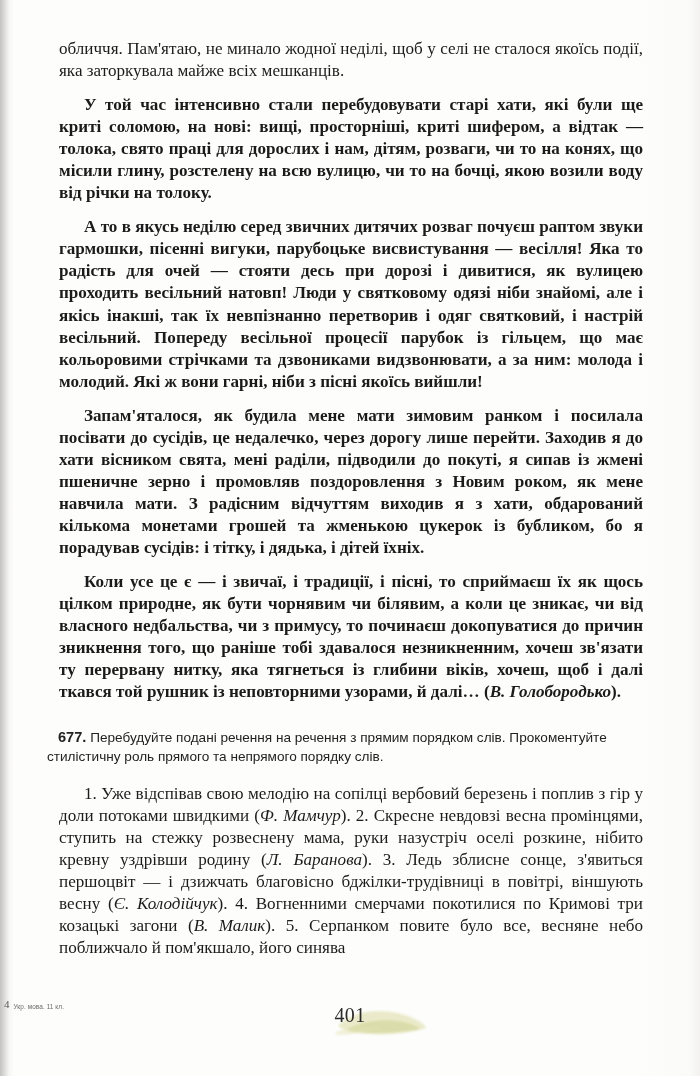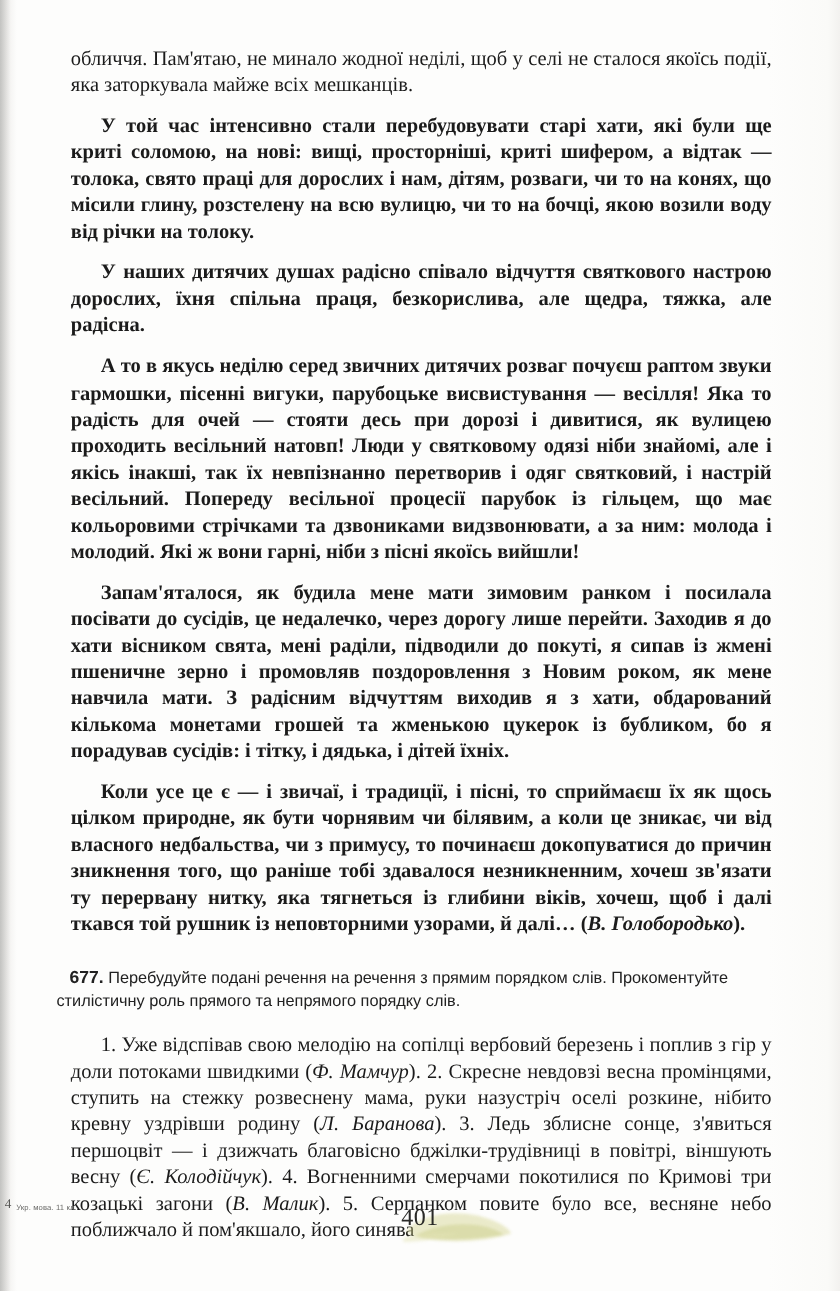--- a/index.html
+++ b/index.html
@@ -140,21 +140,20 @@
 <body>
 
 <div class="page">
 
   <div class="content">
 
     <p class="body-text">обличчя. Пам'ятаю, не минало жодної неділі, щоб у селі не сталося якоїсь події, яка заторкувала майже всіх мешканців.</p>
 
     <p class="body-text indent">У той час інтенсивно стали перебудовувати старі хати, які були ще криті соломою, на нові: вищі, просторніші, криті шифером, а відтак — толока, свято праці для дорослих і нам, дітям, розваги, чи то на конях, що місили глину, розстелену на всю вулицю, чи то на бочці, якою возили воду від річки на толоку.</p>
 
-    <p class="body-text indent">У наших дитячих душах радісно співало відчуття святкового настрою дорослих, їхня спільна праця, безкорислива, але щедра, тяжка, але радісна.</p>
 
     <p class="body-text indent">А то в якусь неділю серед звичних дитячих розваг почуєш раптом звуки гармошки, пісенні вигуки, парубоцьке висвистування — весілля! Яка то радість для очей — стояти десь при дорозі і дивитися, як вулицею проходить весільний натовп! Люди у святковому одязі ніби знайомі, але і якісь інакші, так їх невпізнанно перетворив і одяг святковий, і настрій весільний. Попереду весільної процесії парубок із гільцем, що має кольоровими стрічками та дзвониками видзвонювати, а за ним: молода і молодий. Які ж вони гарні, ніби з пісні якоїсь вийшли!</p>
 
     <p class="body-text indent">Запам'яталося, як будила мене мати зимовим ранком і посилала посівати до сусідів, це недалечко, через дорогу лише перейти. Заходив я до хати вісником свята, мені раділи, підводили до покуті, я сипав із жмені пшеничне зерно і промовляв поздоровлення з Новим роком, як мене навчила мати. З радісним відчуттям виходив я з хати, обдарований кількома монетами грошей та жменькою цукерок із бубликом, бо я порадував сусідів: і тітку, і дядька, і дітей їхніх.</p>
 
     <p class="body-text indent"><span>Коли усе це є — і звичаї, і традиції, і пісні, то сприймаєш їх як щось цілком природне, як бути чорнявим чи білявим, а коли це зникає, чи від власного недбальства, чи з примусу, то починаєш докопуватися до причин зникнення того, що раніше тобі здавалося незникненним, хочеш зв'язати ту перервану нитку, яка тягнеться із глибини віків, хочеш, щоб і далі ткався той рушник із неповторними узорами, й далі… (</span><span class="attrib">В. Голобородько</span><span>).</span></p>
 
     <div class="exercise-block"><span class="ex-number">677.</span> <span>Перебудуйте подані речення на речення з прямим порядком слів. Прокоментуйте стилістичну роль прямого та непрямого порядку слів.</span></div>
 
     <p class="body-text indent exercise-items"><span>1. Уже відспівав свою мелодію на сопілці вербовий березень і поплив з гір у доли потоками швидкими (</span><span class="attrib">Ф. Мамчур</span><span>). 2. Скресне невдовзі весна промінцями, ступить на стежку розвеснену мама, руки назустріч оселі розкине, нібито кревну уздрівши родину (</span><span class="attrib">Л. Баранова</span><span>). 3. Ледь зблисне сонце, з'явиться першоцвіт — і дзижчать благовісно бджілки-трудівниці в повітрі, віншують весну (</span><span class="attrib">Є. Колодійчук</span><span>). 4. Вогненними смерчами покотилися по Кримові три козацькі загони (</span><span class="attrib">В. Малик</span><span>). 5. Серпанком повите було все, весняне небо поближчало й пом'якшало, його синява</span></p>

